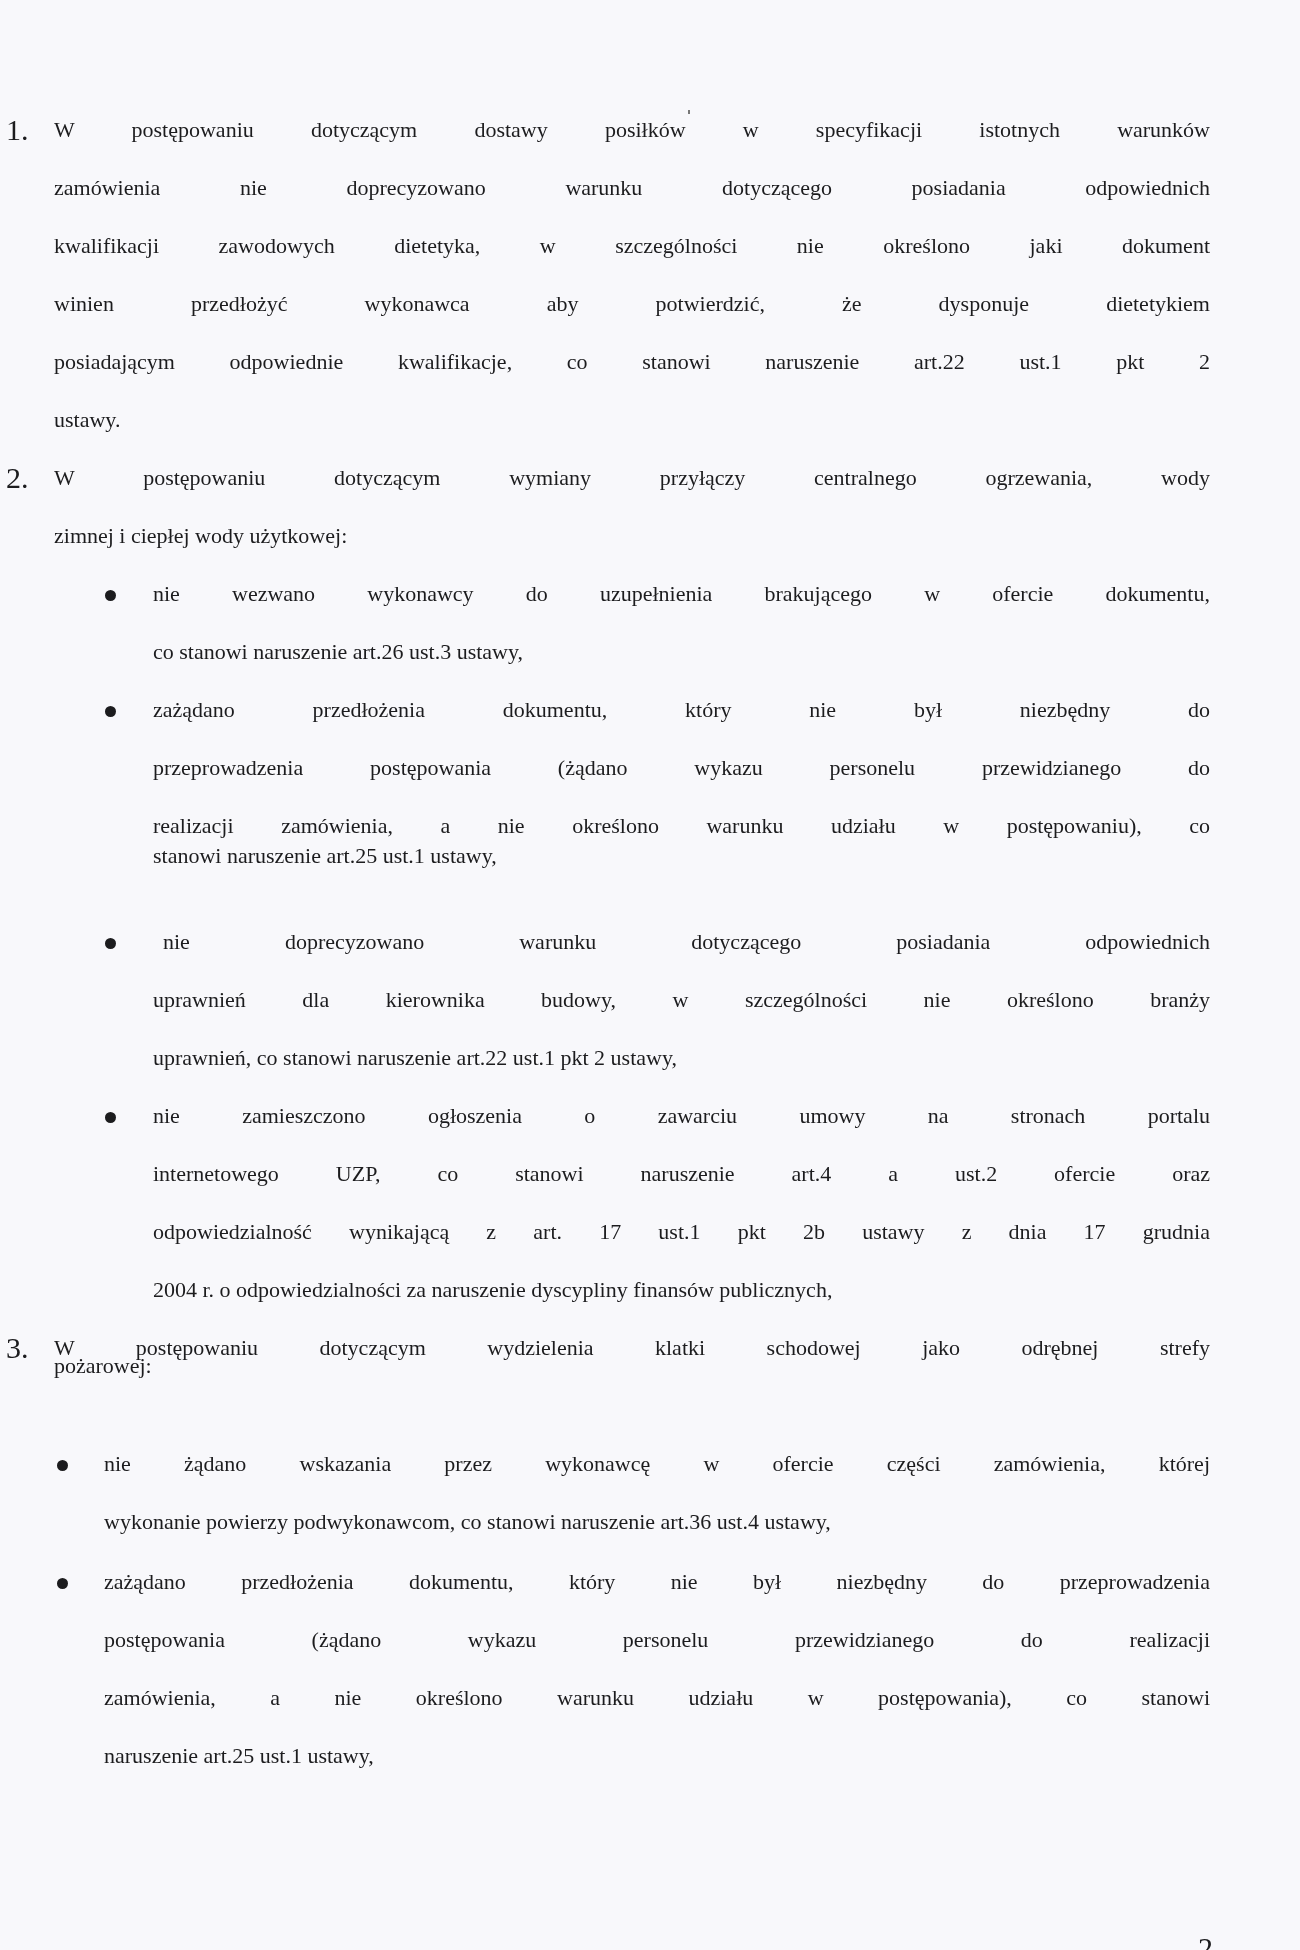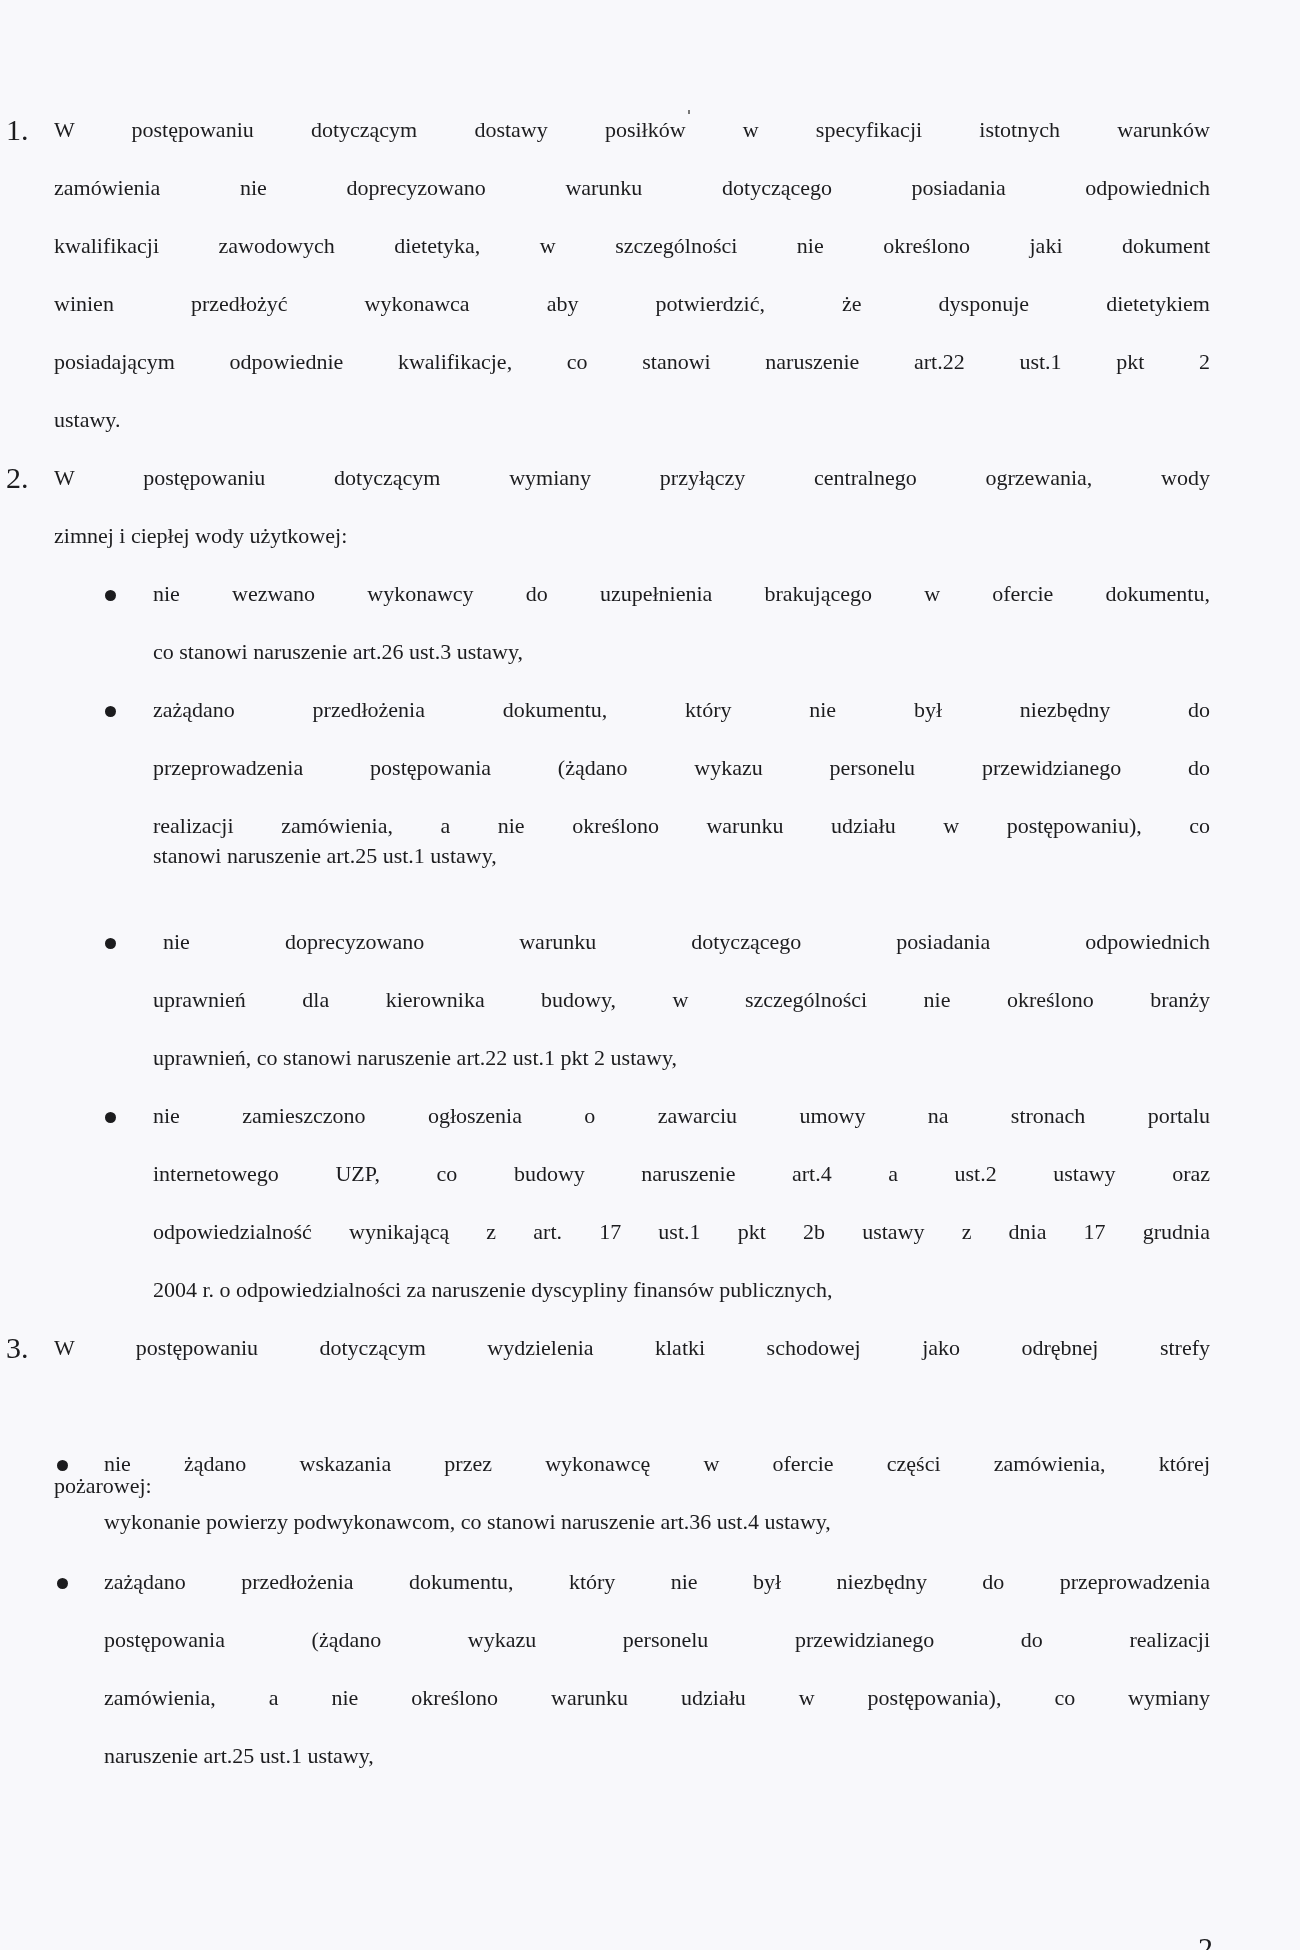--- a/index.html
+++ b/index.html
@@ -67,40 +67,40 @@
     <div>
       <span class="bullet" style="left:105px;top:938px;"></span>
       <div class="line just" style="left:163px;top:924px;width:1047px;">nie doprecyzowano warunku dotyczącego posiadania odpowiednich</div>
       <div class="line just" style="left:153px;top:982px;width:1057px;">uprawnień dla kierownika budowy, w szczególności nie określono branży</div>
       <div class="line" style="left:153px;top:1040px;text-align:center;">uprawnień, co stanowi naruszenie art.22 ust.1 pkt 2 ustawy,</div>
     </div>
 
     <div>
       <span class="bullet" style="left:105px;top:1112px;"></span>
       <div class="line just" style="left:153px;top:1098px;width:1057px;">nie zamieszczono ogłoszenia o zawarciu umowy na stronach portalu</div>
-      <div class="line just" style="left:153px;top:1156px;width:1057px;">internetowego UZP, co budowy naruszenie art.4 a ust.2 ustawy oraz</div>
+      <div class="line just" style="left:153px;top:1156px;width:1057px;">internetowego UZP, co stanowi naruszenie art.4 a ust.2 ofercie oraz</div>
       <div class="line just" style="left:153px;top:1214px;width:1057px;">odpowiedzialność wynikającą z art. 17 ust.1 pkt 2b ustawy z dnia 17 grudnia</div>
       <div class="line" style="left:153px;top:1272px;">2004 r. o odpowiedzialności za naruszenie dyscypliny finansów publicznych,</div>
     </div>
   </div>
 
   <div>
     <span class="num" style="left:6px;top:1330px;">3.</span>
     <div class="line just" style="left:54px;top:1330px;width:1156px;">W postępowaniu dotyczącym wydzielenia klatki schodowej jako odrębnej strefy</div>
-    <div class="line" style="left:54px;top:1468px;">pożarowej:</div>
+    <div class="line" style="left:54px;top:1348px;">pożarowej:</div>
 
     <div>
       <span class="bullet" style="left:57px;top:1460px;"></span>
       <div class="line just" style="left:104px;top:1446px;width:1106px;">nie żądano wskazania przez wykonawcę w ofercie części zamówienia, której</div>
       <div class="line" style="left:104px;top:1504px;">wykonanie powierzy podwykonawcom, co stanowi naruszenie art.36 ust.4 ustawy,</div>
     </div>
 
     <div>
       <span class="bullet" style="left:57px;top:1578px;"></span>
       <div class="line just" style="left:104px;top:1564px;width:1106px;">zażądano przedłożenia dokumentu, który nie był niezbędny do przeprowadzenia</div>
       <div class="line just" style="left:104px;top:1622px;width:1106px;">postępowania (żądano wykazu personelu przewidzianego do realizacji</div>
-      <div class="line just" style="left:104px;top:1680px;width:1106px;">zamówienia, a nie określono warunku udziału w postępowania), co wymiany</div>
+      <div class="line just" style="left:104px;top:1680px;width:1106px;">zamówienia, a nie określono warunku udziału w postępowania), co stanowi</div>
       <div class="line" style="left:104px;top:1738px;">naruszenie art.25 ust.1 ustawy,</div>
     </div>
   </div>
 
   <div class="pagenum">2</div>
 </div>
 
 </body></html>

